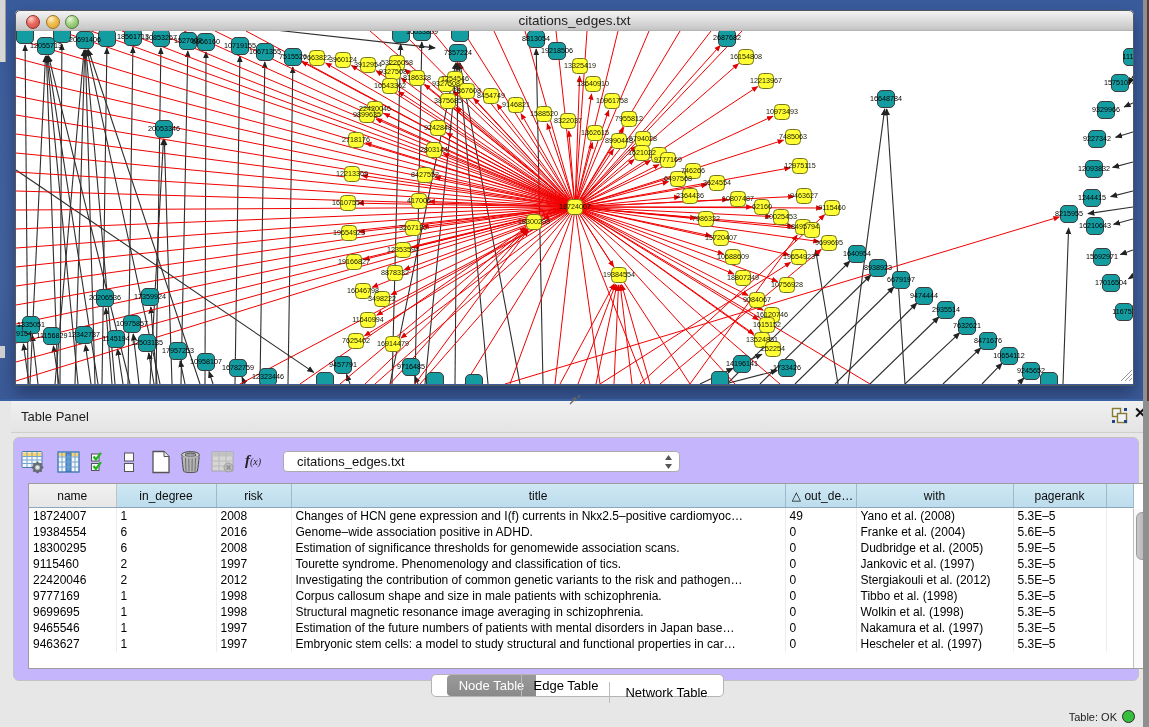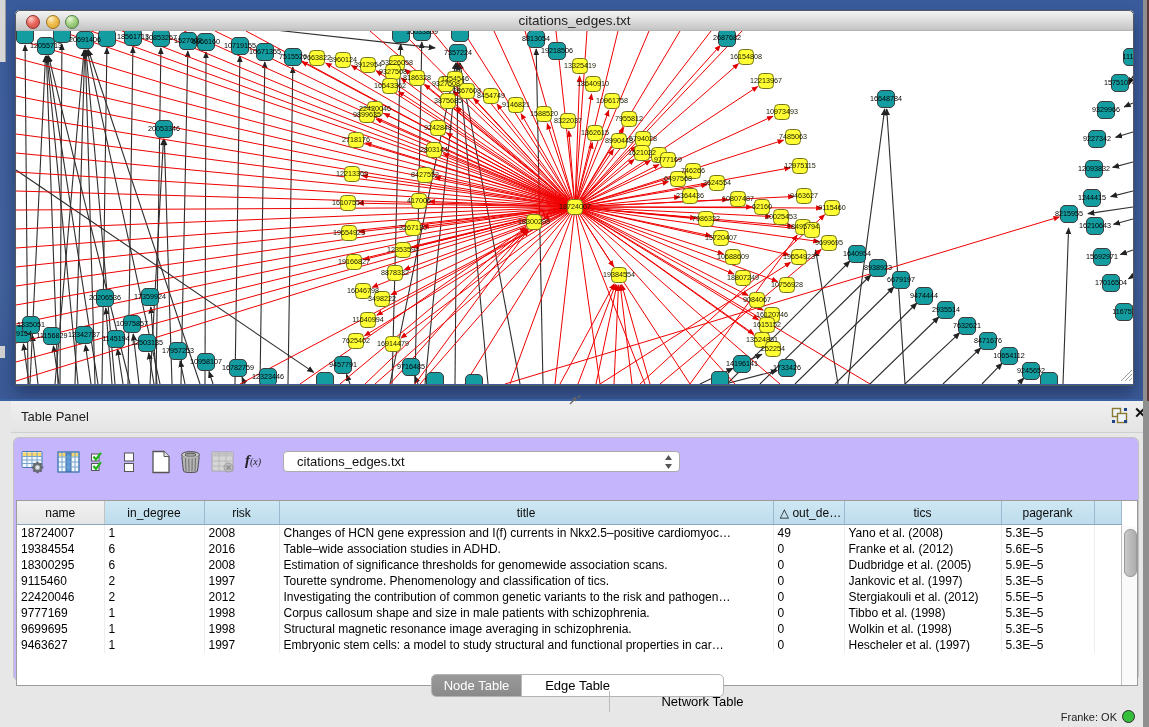--- a/index.html
+++ b/index.html
@@ -32,39 +32,39 @@
   .paneltop{position:absolute;left:0;top:-2px;width:1149px;height:2px;background:#3b61a5;}
   .phead{position:absolute;left:11px;top:0;width:1149px;height:31px;
        background:linear-gradient(#f0f0f0,#e4e4e4);border-bottom:1px solid #cfcfcf;text-decoration:underline;}
   .phead .t{position:absolute;left:10px;top:8px;font-size:13px;color:#1c1c1c;}
   .xicon{position:absolute;left:1123px;top:3px;font-size:15px;font-weight:bold;color:#111;}
   .group{position:absolute;left:13px;top:36px;width:1124px;height:242px;
        background:#c4b5fd;border:1px solid #c2c2c2;border-radius:6px;}
   .ddown{position:absolute;left:269px;top:13px;width:397px;height:21px;background:#fff;
        border:1px solid #ababab;border-radius:4px;font-size:13px;color:#111;
        line-height:20px;padding-left:13px;box-sizing:border-box;}
-  .tablewrap{position:absolute;left:2px;top:45px;width:1120px;height:184px;
-       background:#fff;border:1px solid #9c9c9c;overflow:hidden;margin-top:17px;}
+  .tablewrap{position:absolute;left:14px;top:45px;width:1120px;height:184px;
+       background:#fff;border:1px solid #9c9c9c;overflow:hidden;}
   table.grid{border-collapse:collapse;font-size:12px;table-layout:fixed;width:1104px;}
   table.grid th{background:linear-gradient(#cfe7f3,#bcdcec);border-right:1px solid #9eb9cf;
        border-bottom:1px solid #8ca6bd;font-weight:normal;height:23px;padding:0;color:#0c0c0c;}
   table.grid th.g{background:linear-gradient(#f1f1f1,#e6e6e6);border-right:1px solid #c2c2c2;}
   table.grid td{height:16px;padding:0 0 0 4px;white-space:nowrap;overflow:hidden;
        border-right:1px solid #ededed;color:#000;}
   .vscroll{position:absolute;left:1104px;top:25px;width:15px;height:159px;border-left:1px solid #c0c0c0;background:#fafafa;}
   .vthumb{position:absolute;left:2px;top:3px;width:11px;height:46px;border-radius:6px;
        background:linear-gradient(90deg,#c9c9c9,#adadad);border:1px solid #9a9a9a;}
   .tabs{position:absolute;left:431px;top:273px;width:291px;height:21px;
        background:#fff;border:1px solid #b4b4b4;border-radius:5px;font-size:13px;}
-  .tabs .seg1{position:absolute;left:0;top:0;width:89px;height:21px;border-radius:4px 0 0 4px;
+  .tabs .seg1{position:absolute;left:15px;top:0;width:89px;height:21px;border-radius:4px 0 0 4px;
        background:linear-gradient(#9a9a9a,#8a8a8a);color:#fff;text-align:center;line-height:21px;}
   .tabs .seg2{position:absolute;left:89px;top:0;width:88px;height:21px;color:#000;
-       border-left:1px solid #bbb;text-align:right;line-height:21px;}
-  .tabs .seg3{position:absolute;left:177px;top:16px;width:113px;height:21px;color:#000;
-       border-left:1px solid #bbb;text-align:center;line-height:21px;padding-left:36px;}
+       border-left:1px solid #bbb;text-align:center;line-height:21px;}
+  .tabs .seg3{position:absolute;left:177px;top:7px;width:113px;height:21px;color:#000;
+       border-left:1px solid #bbb;text-align:center;line-height:21px;}
   .mem{position:absolute;right:32px;top:310px;font-size:11px;color:#222;}
   .dot{position:absolute;left:1122px;top:309px;width:11px;height:11px;border-radius:50%;
        background:#35bf3c;border:1px solid #2b2b2b;}
 </style>
 </head>
 <body>
 <div class="desktop">
   <div class="win">
     <div class="titlebar">
       <span class="tl r"></span>
@@ -698,41 +698,41 @@
           <col style="width:93px">
             <col style="width:27px">
         </colgroup>
         <tbody>
             <tr>
           <th class="g">name</th>
               <th>in_degree</th>
               <th>risk</th>
               <th>title</th>
           <th style="text-align:center;padding-left:4px">△ out_de…</th>
-          <th>tics</th>
+          <th>with</th>
               <th>pagerank</th>
               <th></th>
         </tr>
         <tr>
               <td>18724007</td>
               <td>1</td>
               <td>2008</td>
               <td>Changes of HCN gene expression and I(f) currents in Nkx2.5–positive cardiomyoc…</td>
               <td>49</td>
               <td>Yano et al. (2008)</td>
               <td>5.3E–5</td>
               <td></td>
             </tr>
         <tr>
               <td>19384554</td>
               <td>6</td>
               <td>2016</td>
-              <td>Table–wide association studies in ADHD.</td>
+              <td>Genome–wide association positive in ADHD.</td>
               <td>0</td>
-              <td>Franke et al. (2012)</td>
+              <td>Franke et al. (2004)</td>
               <td>5.6E–5</td>
               <td></td>
             </tr>
         <tr>
               <td>18300295</td>
               <td>6</td>
               <td>2008</td>
               <td>Estimation of significance thresholds for genomewide association scans.</td>
               <td>0</td>
               <td>Dudbridge et al. (2005)</td>
@@ -773,20 +773,30 @@
               <td>9699695</td>
               <td>1</td>
               <td>1998</td>
               <td>Structural magnetic resonance image averaging in schizophrenia.</td>
               <td>0</td>
               <td>Wolkin et al. (1998)</td>
               <td>5.3E–5</td>
               <td></td>
             </tr>
         <tr>
+              <td>9465546</td>
+              <td>1</td>
+              <td>1997</td>
+              <td>Estimation of the future numbers of patients with mental disorders in Japan base…</td>
+              <td>0</td>
+              <td>Nakamura et al. (1997)</td>
+              <td>5.3E–5</td>
+              <td></td>
+            </tr>
+        <tr>
               <td>9463627</td>
               <td>1</td>
               <td>1997</td>
               <td>Embryonic stem cells: a model to study structural and functional properties in car…</td>
               <td>0</td>
               <td>Hescheler et al. (1997)</td>
               <td>5.3E–5</td>
               <td></td>
             </tr>
       </tbody>
@@ -794,15 +804,15 @@
       <div class="vscroll">
           <div class="vthumb"></div>
         </div>
     </div>
   </div>
   <div class="tabs">
     <div class="seg1">Node Table</div>
     <div class="seg2">Edge Table</div>
     <div class="seg3">Network Table</div>
   </div>
-  <div class="mem">Franke: OK</div>
+  <div class="mem">Table: OK</div>
   <div class="dot"></div>
 </div>
 
 </body></html>

